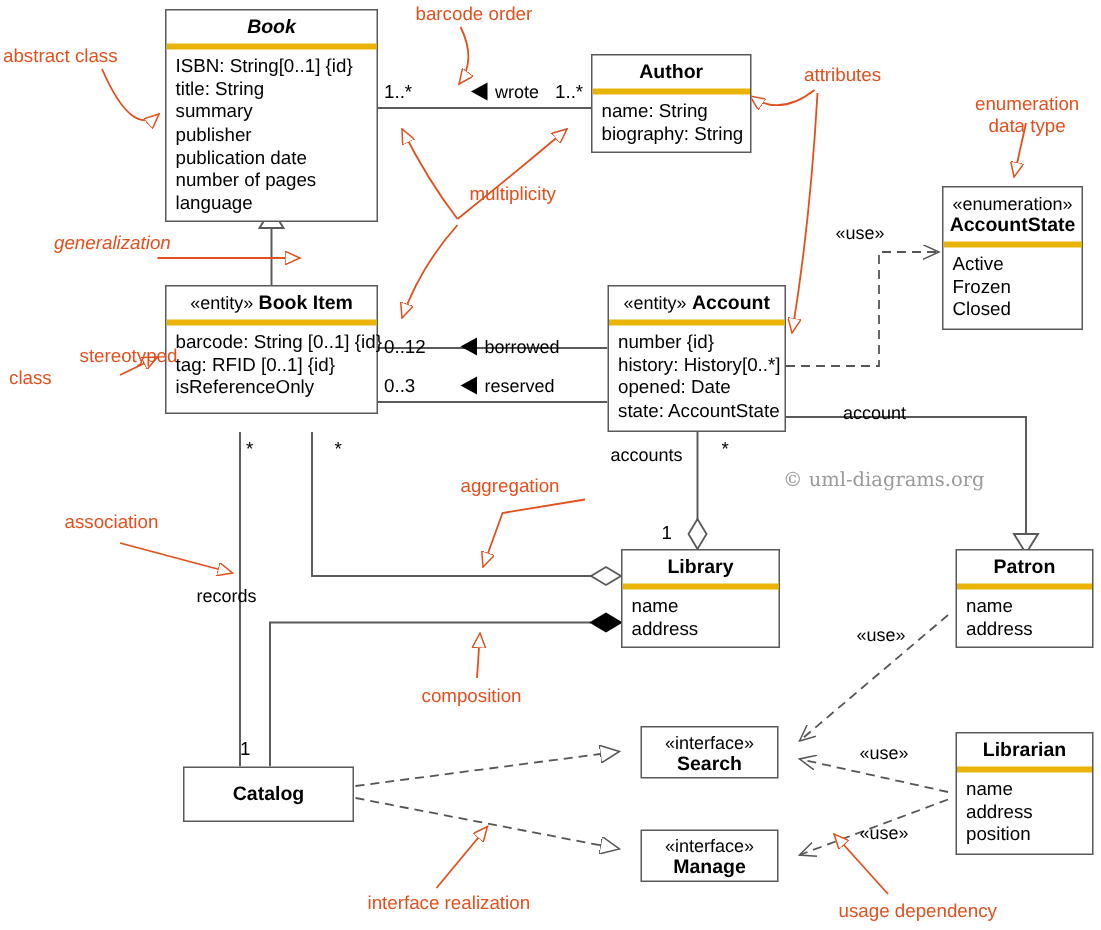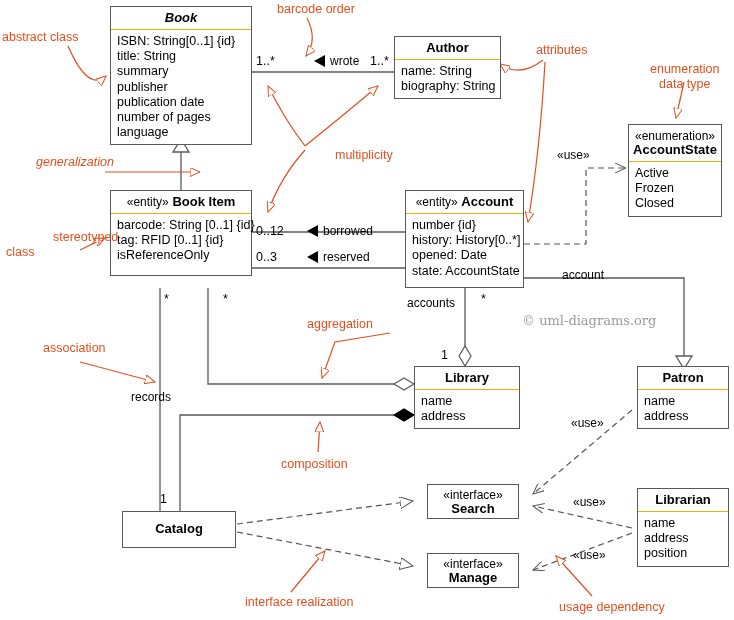--- a/index.html
+++ b/index.html
@@ -32,21 +32,21 @@
     z-index: 5;
   }
   .uml-head {
     text-align: center;
     padding: 4px 4px 4px 4px;
     font-size: 13px;
     line-height: 14px;
     color: #000;
   }
   .uml-head.with-div {
-    border-bottom: 1px solid #eab308;
+    border-bottom: 4px solid #eab308;
   }
   .uml-name {
     font-weight: bold;
   }
   .uml-name.abstract {
     font-style: italic;
   }
   .uml-stereo {
     font-weight: normal;
     font-size: 12px;
@@ -361,21 +361,21 @@
   <div class="copyright" style="left:522px; top:313px;">© uml-diagrams.org</div>
 
   <div class="note" style="left:2px; top:30px;">abstract class</div>
   <div class="note" style="left:277px; top:2px;">barcode order</div>
   <div class="note" style="left:536px; top:43px;">attributes</div>
   <div class="note" style="left:650px; top:62px; text-align:center;">
     <span style="display:block;">enumeration</span>
     <span style="display:block;">data type</span>
   </div>
   <div class="note" style="left:36px; top:155px;font-style:italic;">generalization</div>
-  <div class="note" style="left:313px; top:148px;margin-left:22px;">multiplicity</div>
+  <div class="note" style="left:313px; top:122px;">multiplicity</div>
   <div class="note" style="left:6px; top:230px;">
     <span style="display:block;margin-left:47px;">stereotyped</span>
     <span style="display:block;">class</span>
   </div>
   <div class="note" style="left:43px; top:341px;">association</div>
   <div class="note" style="left:307px; top:317px;">aggregation</div>
   <div class="note" style="left:281px; top:457px;">composition</div>
   <div class="note" style="left:245px; top:595px;">interface realization</div>
   <div class="note" style="left:559px; top:600px;">usage dependency</div>
 

